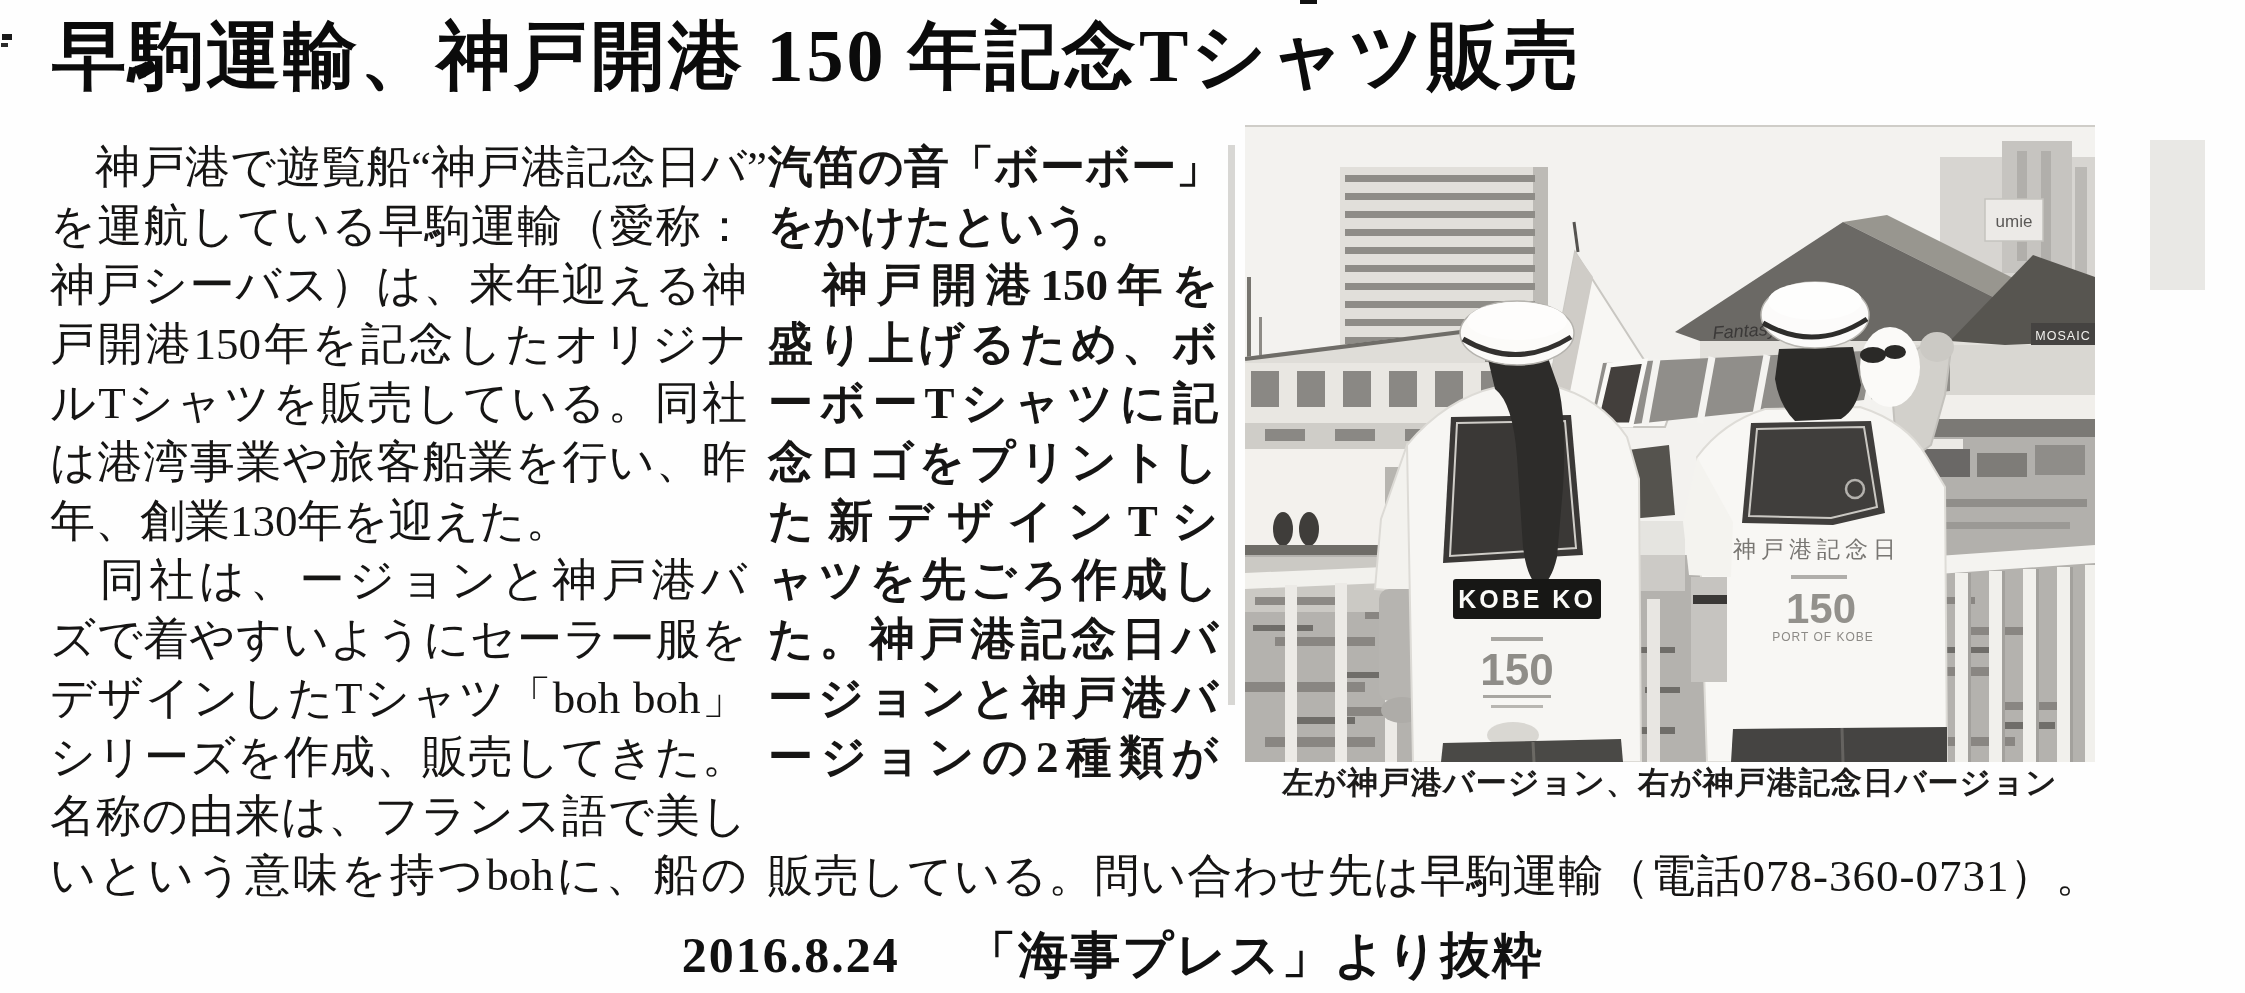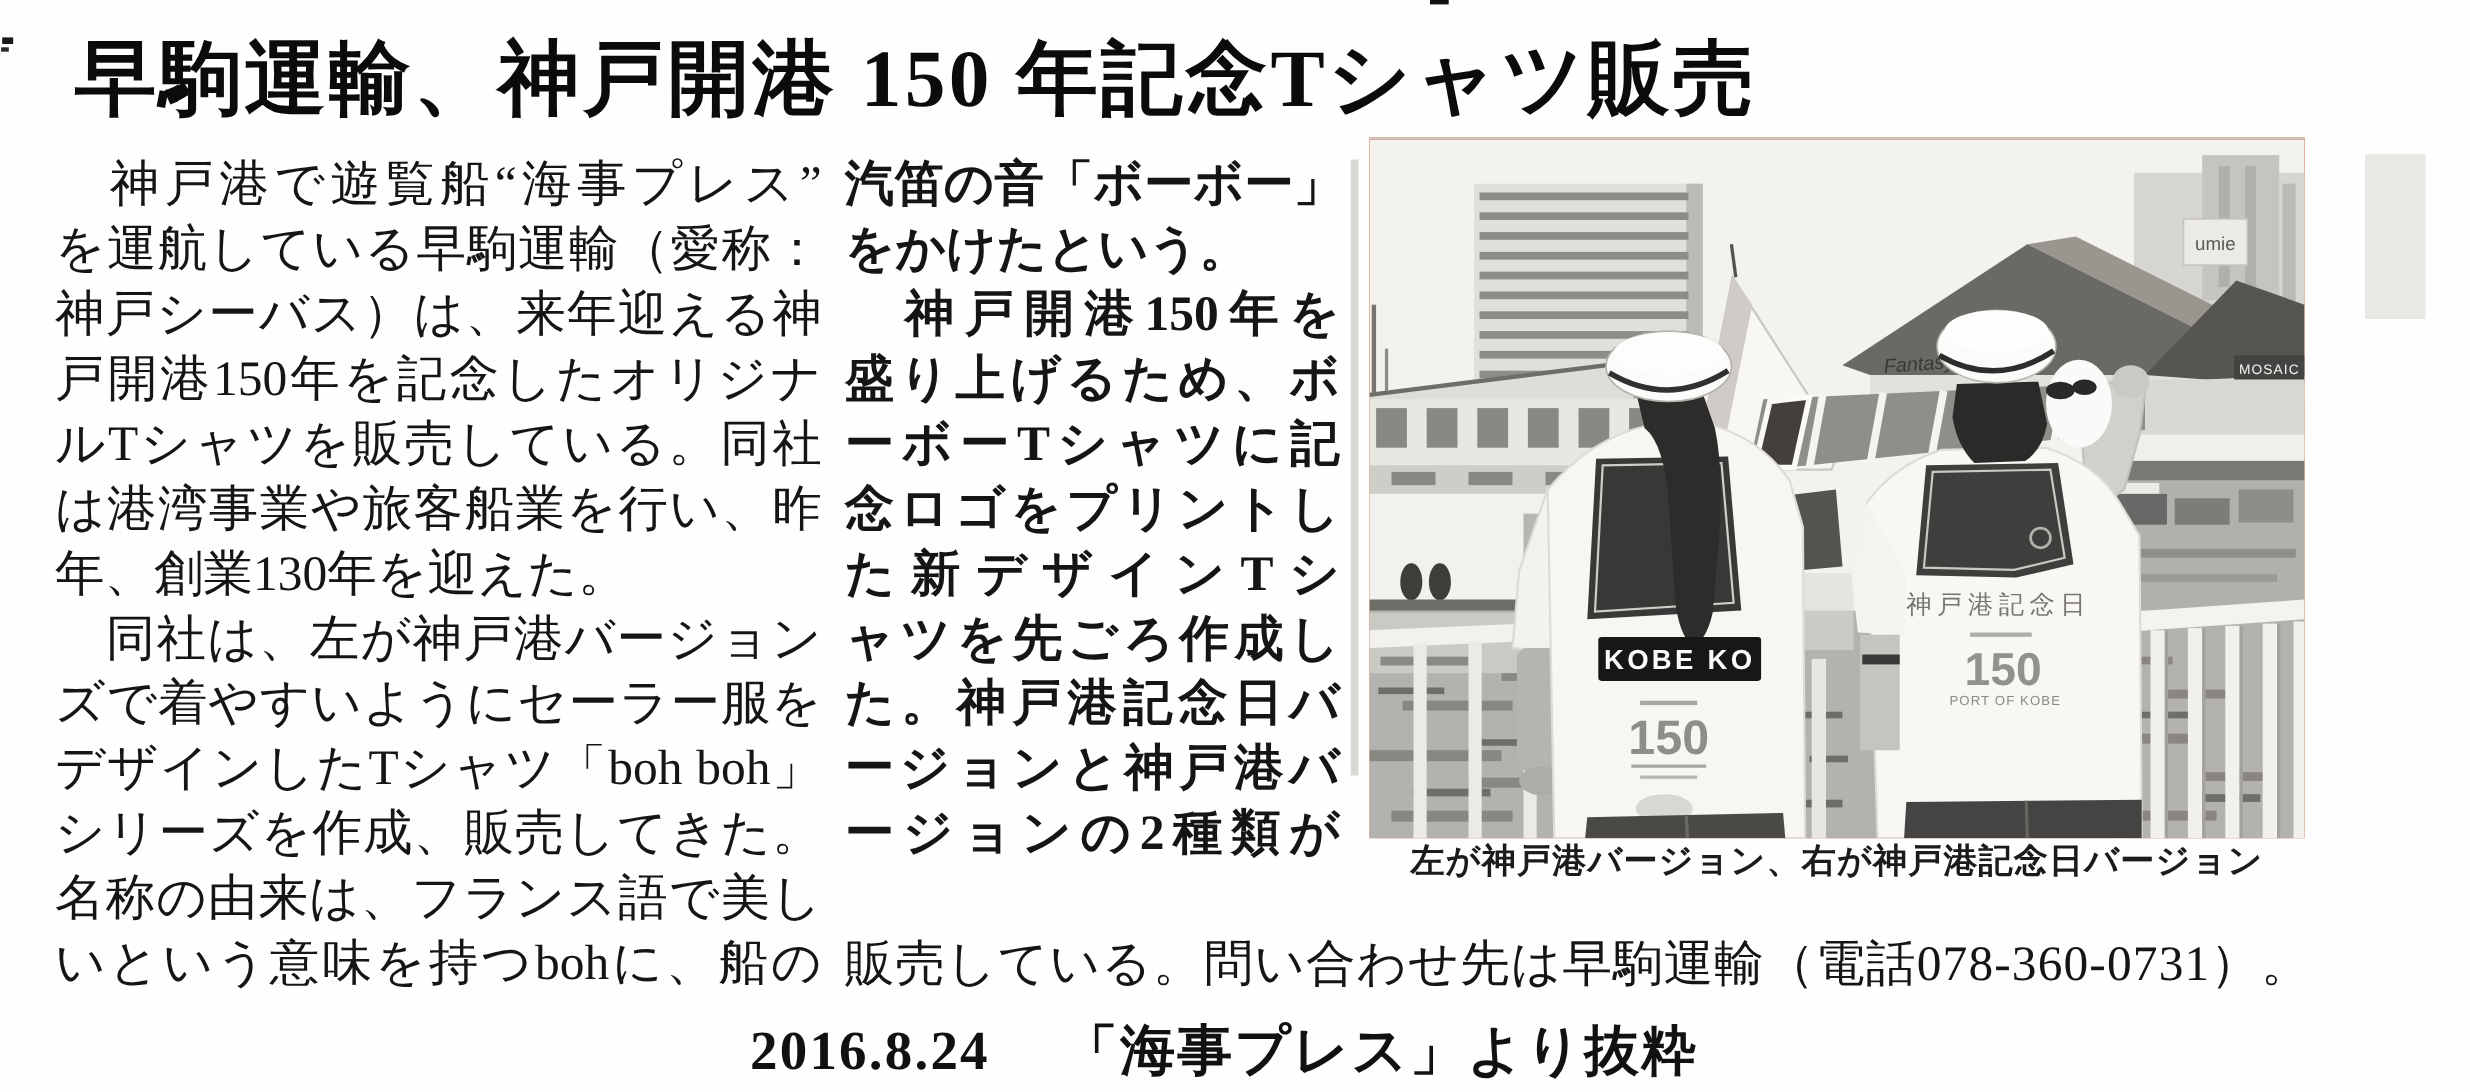--- a/index.html
+++ b/index.html
@@ -1,21 +1,21 @@
 <!DOCTYPE html>
 <html><head>
 <meta charset="utf-8">
 <style>
   html,body { margin:0; padding:0; background:#ffffff; }
   .page {
     position:relative; width:2245px; height:993px; background:#fefefe; overflow:hidden;
     font-family:"Liberation Serif","DejaVu Serif",serif; color:#141413;
   }
   .headline {
-    position:absolute; left:52px; top:6px; margin:16px; width:1560px;
+    position:absolute; left:52px; top:6px; margin:0; width:1560px;
     font-size:74px; font-weight:700; letter-spacing:3px; line-height:100px;
     white-space:nowrap; color:#0b0b0b;
   }
   .col { position:absolute; top:138px; font-size:45px; color:#161514; }
   .col-left  { left:50px;  width:697px; }
   .col-mid   { left:768px; width:450px;font-weight:bold; }
   .tline {
     height:59px; line-height:59px; white-space:nowrap;
     text-align:justify; text-align-last:justify;
   }
@@ -47,28 +47,28 @@
   svg text { font-family:"Liberation Sans","DejaVu Sans",sans-serif; }
 </style>
 </head>
 <body>
 
 <div class="page">
 
   <h1 class="headline">早駒運輸、神戸開港 150 年記念Tシャツ販売</h1>
 
   <div class="col col-left" id="col-left">
-      <div class="tline">　神戸港で遊覧船“海事プレス”</div>
+      <div class="tline">　神戸港で遊覧船“神戸港記念日バ”</div>
       <div class="tline">を運航している早駒運輸（愛称：</div>
       <div class="tline">神戸シーバス）は、来年迎える神</div>
       <div class="tline">戸開港150年を記念したオリジナ</div>
       <div class="tline">ルTシャツを販売している。同社</div>
       <div class="tline">は港湾事業や旅客船業を行い、昨</div>
       <div class="tline short">年、創業130年を迎えた。</div>
-      <div class="tline">　同社は、左が神戸港バージョン</div>
+      <div class="tline">　同社は、ージョンと神戸港バ</div>
       <div class="tline">ズで着やすいようにセーラー服を</div>
       <div class="tline">デザインしたTシャツ「boh boh」</div>
       <div class="tline">シリーズを作成、販売してきた。</div>
       <div class="tline">名称の由来は、フランス語で美し</div>
       <div class="tline">いという意味を持つbohに、船の</div>
     </div>
   <div class="col col-mid" id="col-mid">
       <div class="tline">汽笛の音「ボーボー」</div>
       <div class="tline short">をかけたという。</div>
       <div class="tline">　神戸開港150年を</div>

